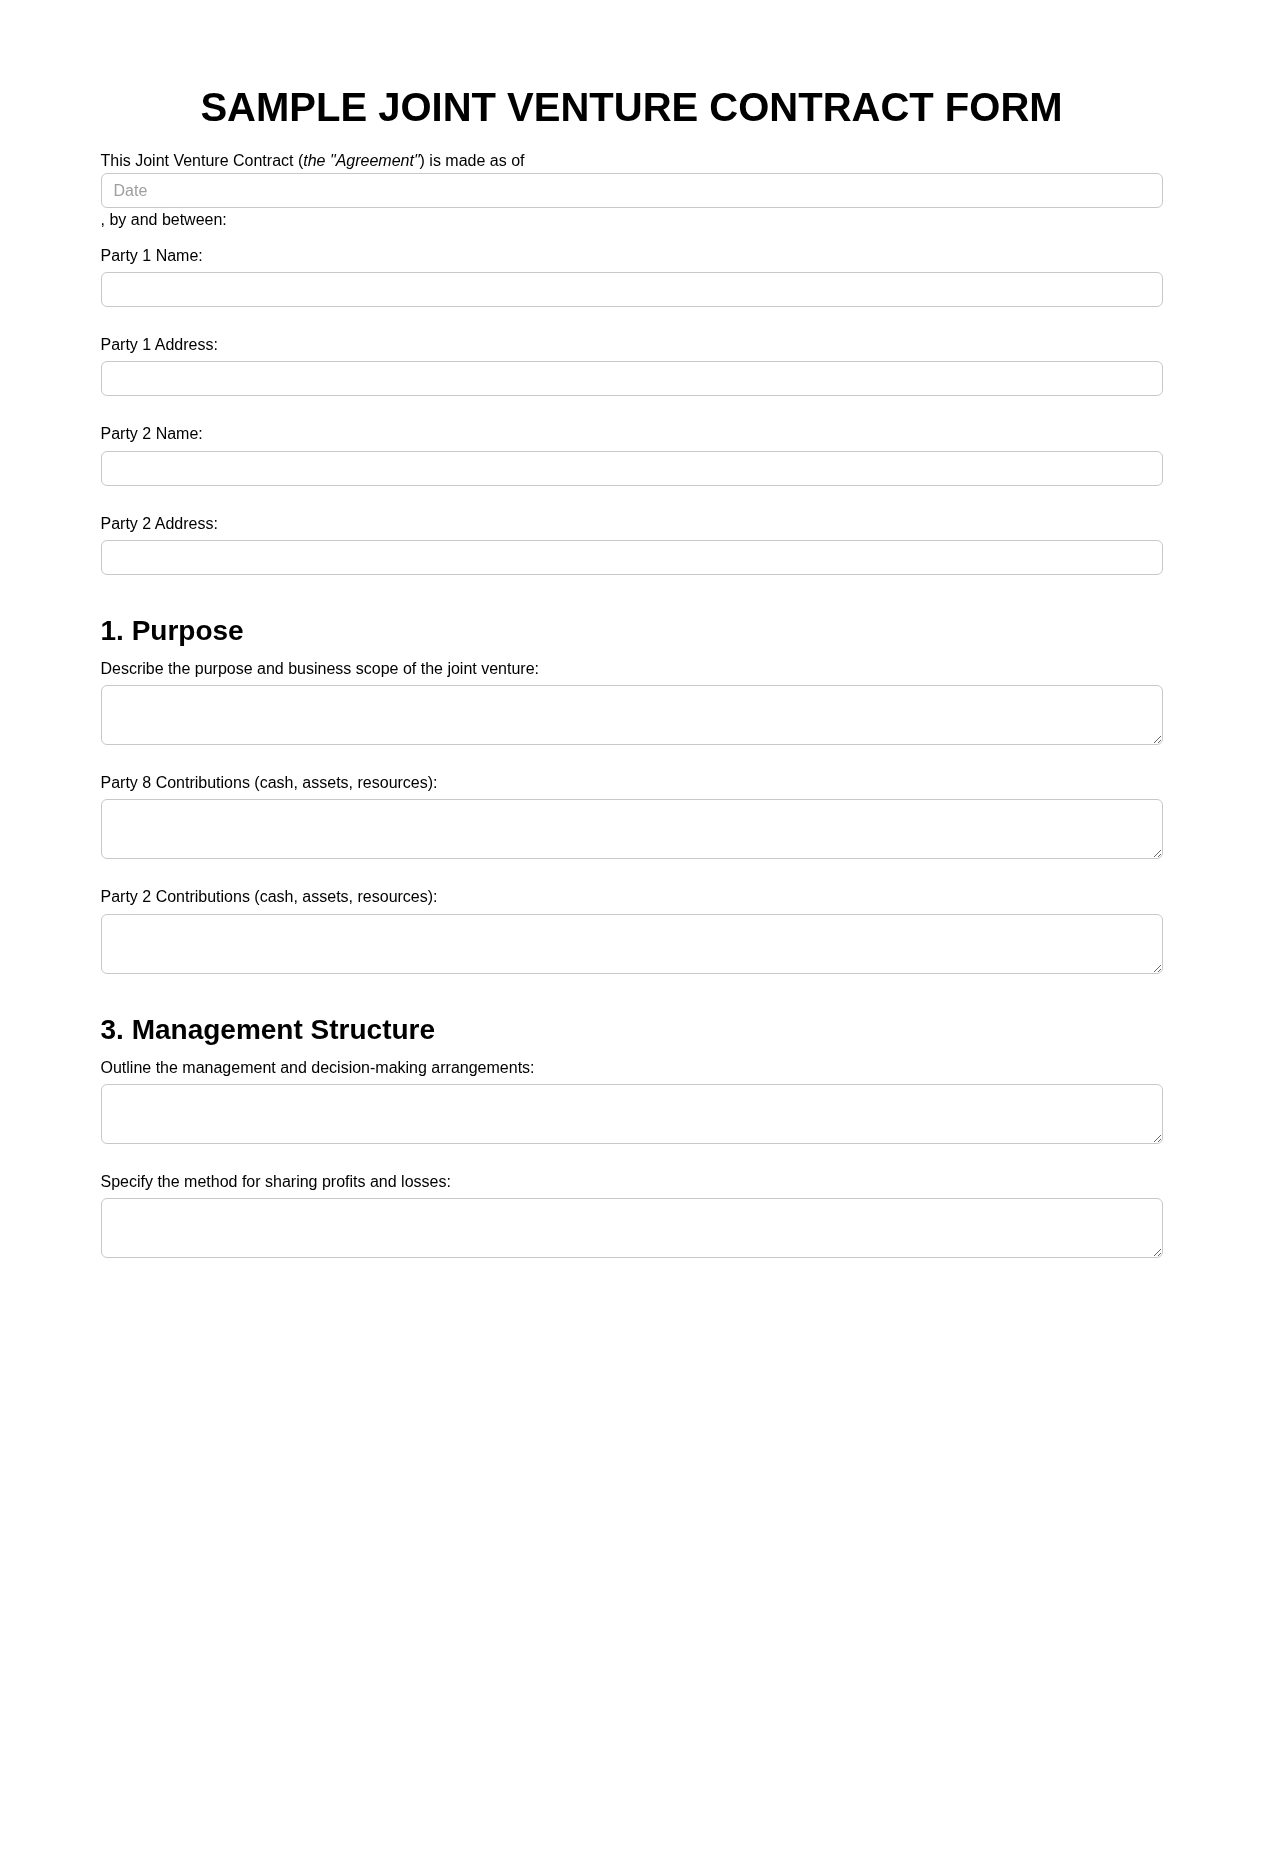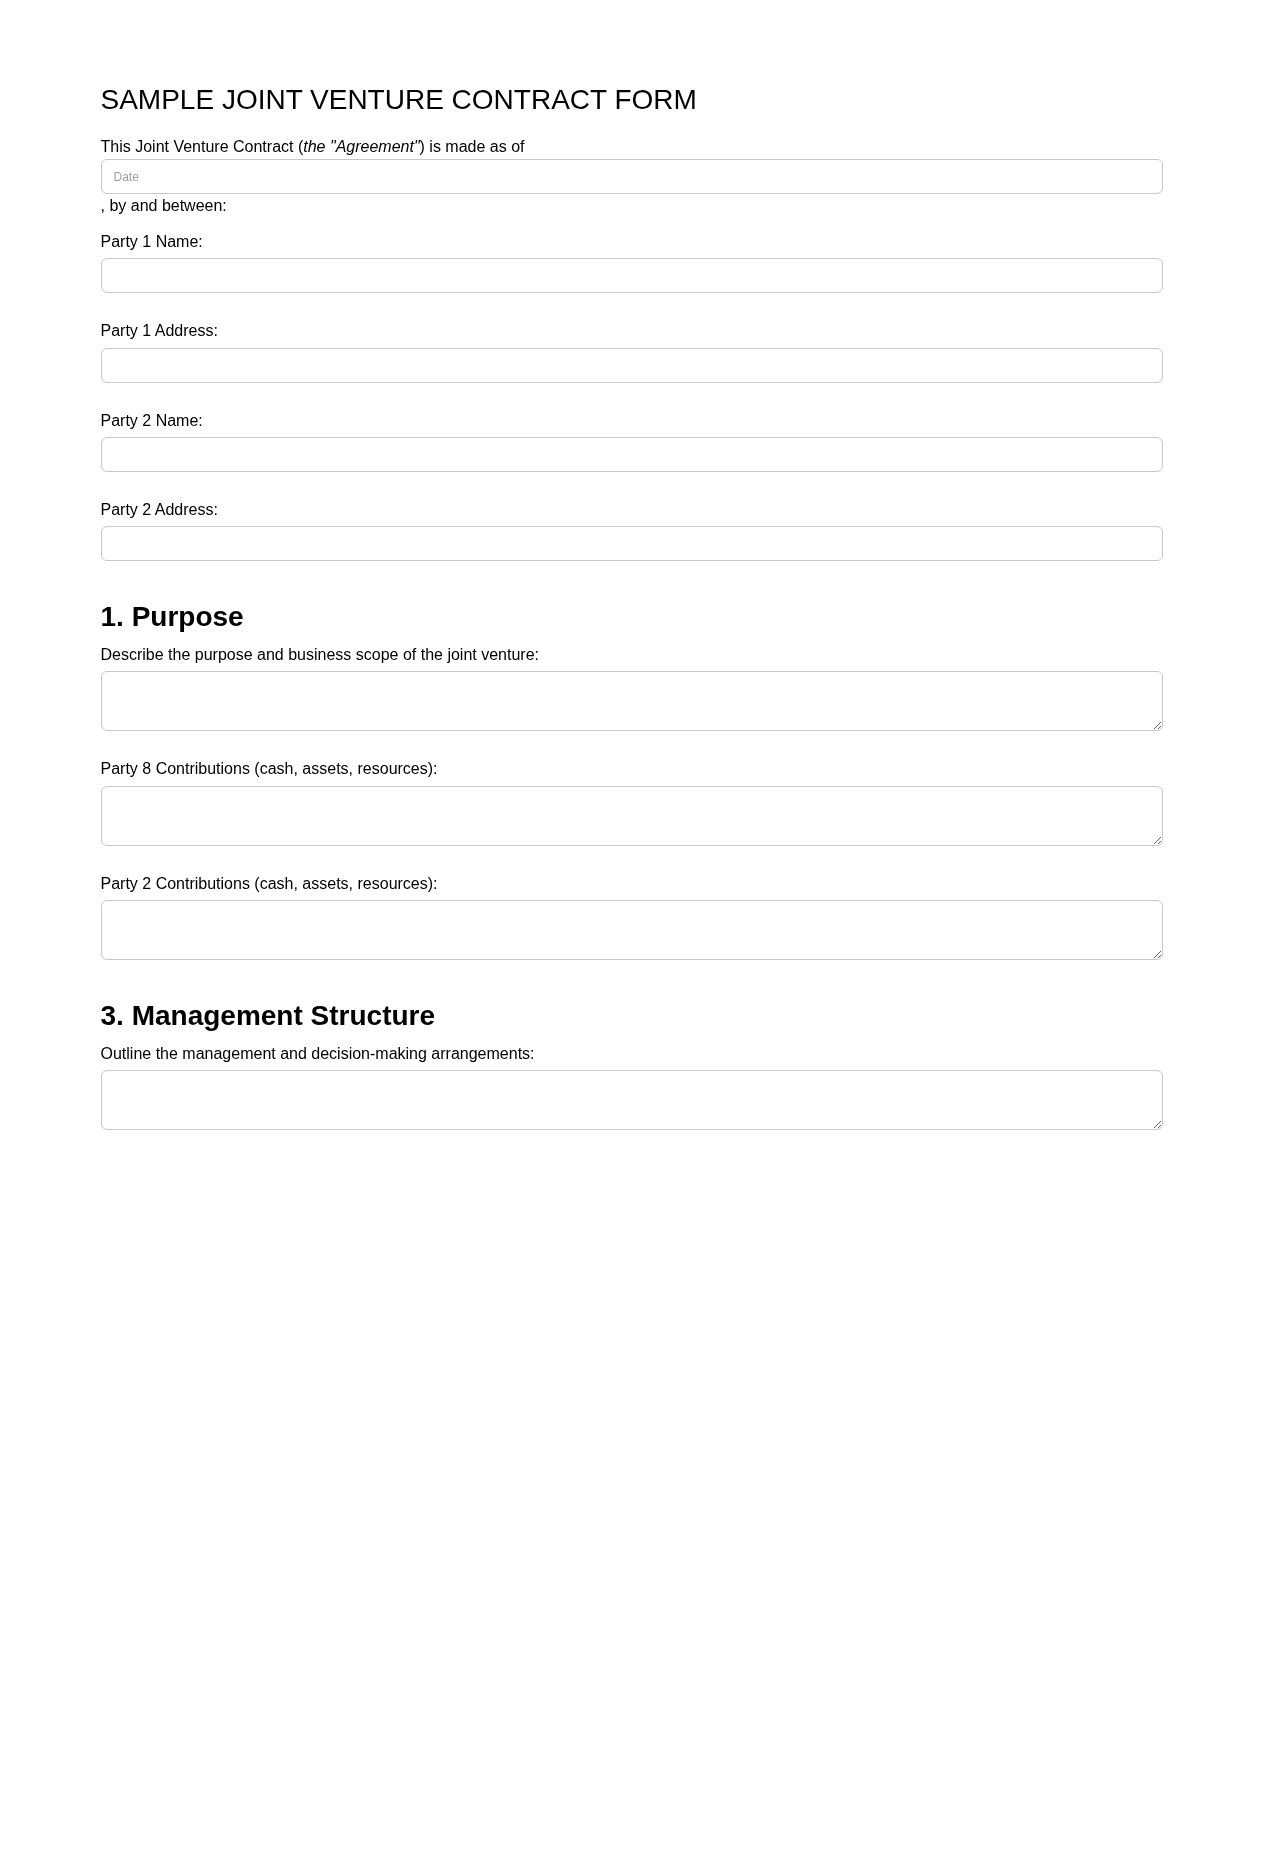--- a/index.html
+++ b/index.html
@@ -14,41 +14,42 @@
     min-height: 1859px;
     width: 1263px;
   }
   .page {
     width: 1062px;
     margin: 0 auto;
     padding-top: 63px;
     padding-bottom: 60px;
   }
   h1 {
-    font-size: 28px;
-    font-weight: 400;
+    font-size: 40px;
+    font-weight: 700;
     margin: 21px 0;
     line-height: 1.15;
+    text-align: center;
   }
   h2 {
     font-size: 28px;
     font-weight: 700;
     margin: 40px 0 12px 0;
     line-height: 1.15;
   }
   p.intro {
     margin: 16px 0 16px 0;
     line-height: 1.25;
   }
   .text-input,
   .text-area {
     box-sizing: border-box;
     width: 100%;
     font-family: inherit;
-    font-size: 12px;
+    font-size: 16px;
     color: #000000;
     background: #ffffff;
     border: 1px solid #c8c8c8;
     border-radius: 6px;
     padding: 7px 12px;
   }
   .text-input {
     height: 35px;
     display: block;
   }
@@ -130,15 +131,19 @@
 
   <section>
     <h2>3. Management Structure</h2>
     <div class="field">
       <label>Outline the management and decision-making arrangements:</label>
       <textarea class="text-area" style=""></textarea>
     </div>
   </section>
 
   <section>
+    <div class="field">
+      <label>Specify the method for sharing profits and losses:</label>
+      <textarea class="text-area" style=""></textarea>
+    </div>
   </section>
 
 </div>
 
 </body></html>

